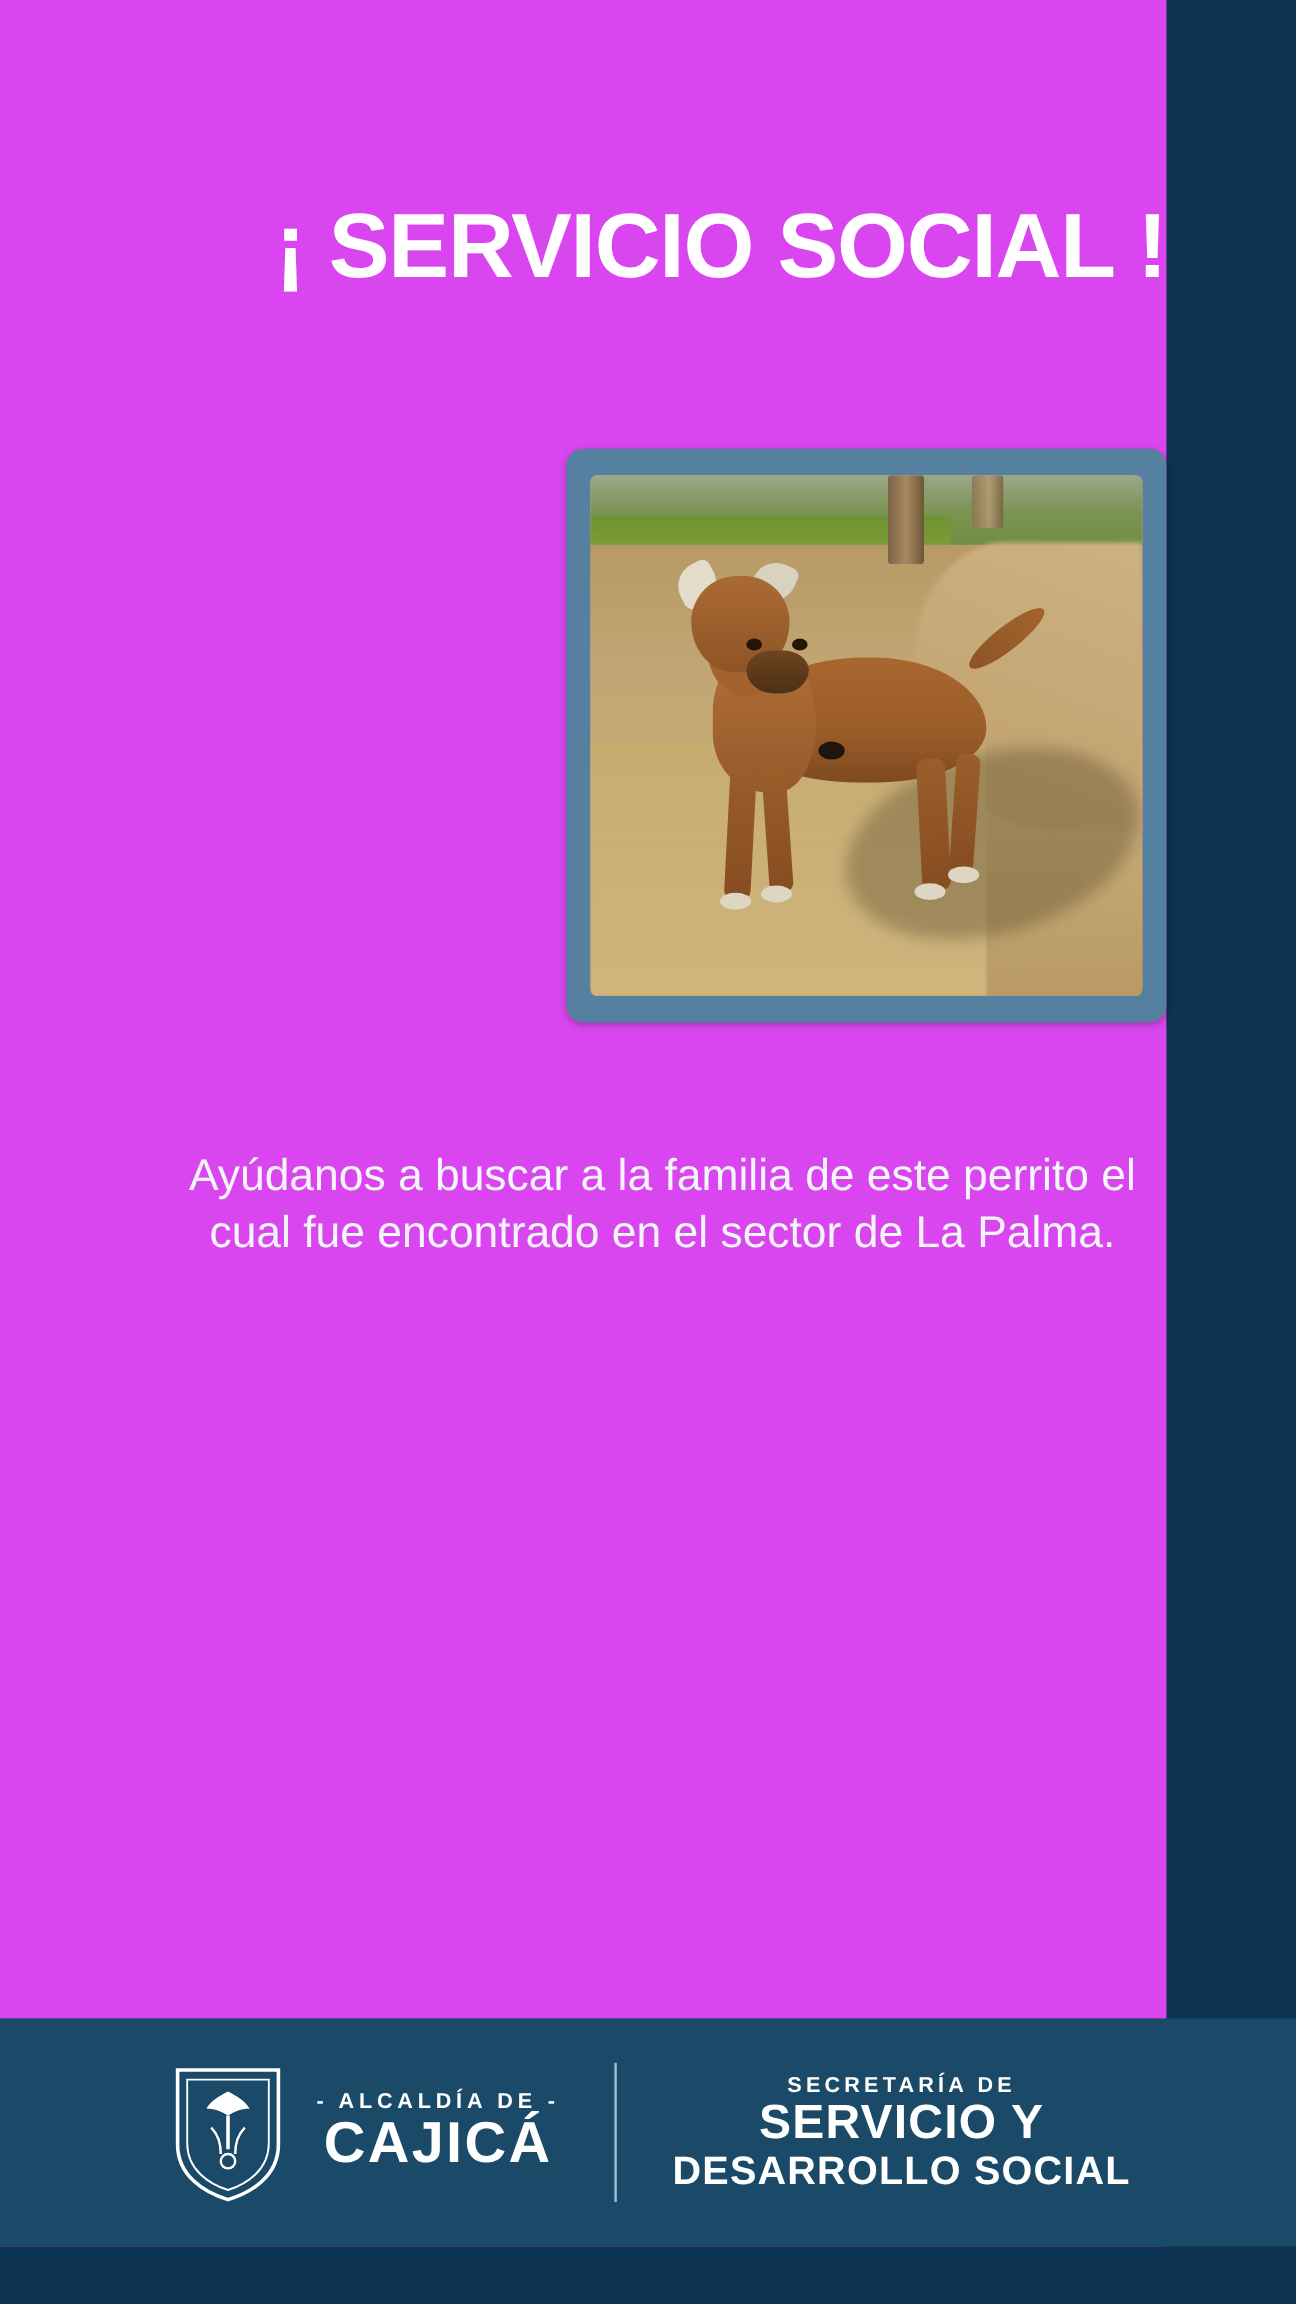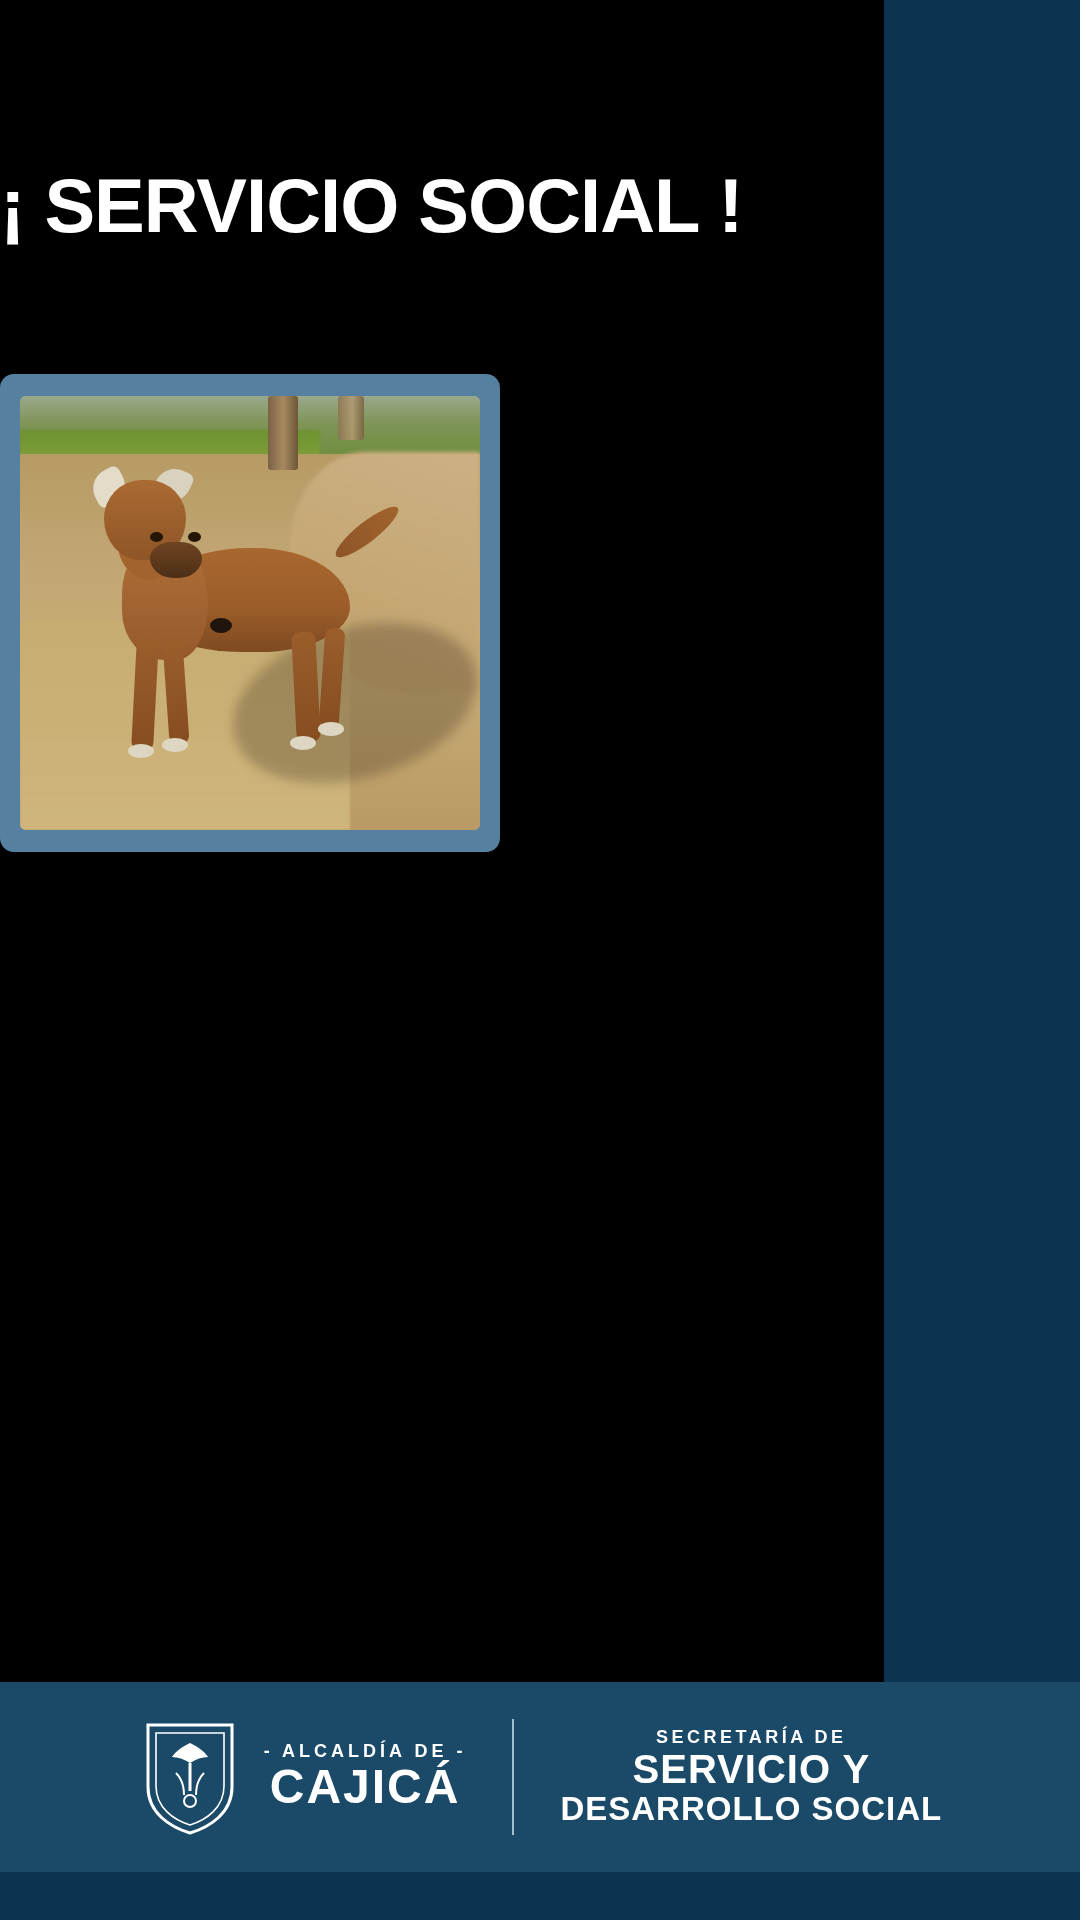--- a/index.html
+++ b/index.html
@@ -8,26 +8,26 @@
   }
   body {
     width: 1080px;
     height: 1920px;
     background: #0c3350;
     font-family: "Liberation Sans", sans-serif;
     overflow: hidden;
   }
   .poster {
     position: relative;
-    width: 884px;
+    width: 972px;
     height: 1920px;
-    background: #000000;
+    background: #d946ef;
     display: flex;
     flex-direction: column;
-    align-items: flex-start;
+    align-items: flex-end;
   }
 
   
   .title {
     margin-top: 168px;
     color: #ffffff;
     font-size: 76px;
     font-weight: 700;
     letter-spacing: -1px;
     text-align: center;
@@ -350,20 +350,21 @@
           <div class="dog-eye-r"></div>
           <div class="dog-muzzle">
             <div class="dog-nose"></div>
           </div>
         </div>
       </div>
     </div>
   </div>
 
   <div class="copy">
+    <p>Ayúdanos a buscar a la familia de este perrito el cual fue encontrado en el sector de La Palma.</p>
     <div class="gap"></div>
   </div>
 
   <div class="footer">
     <div class="logo-left">
       <div class="shield">
         <svg width="104" height="120" viewBox="0 0 104 120" aria-hidden="true">
           <path d="M10 8 H94 V70 C94 96 72 110 52 116 C32 110 10 96 10 70 Z" fill="none" stroke="#ffffff" stroke-width="3"></path>
           <path d="M18 16 H86 V69 C86 91 68 103 52 108 C36 103 18 91 18 69 Z" fill="none" stroke="#ffffff" stroke-width="1.6"></path>
           <path d="M52 26 C44 30 38 34 34 40 C40 40 46 42 52 46 C58 42 64 40 70 40 C66 34 60 30 52 26 Z" fill="#ffffff"></path>

